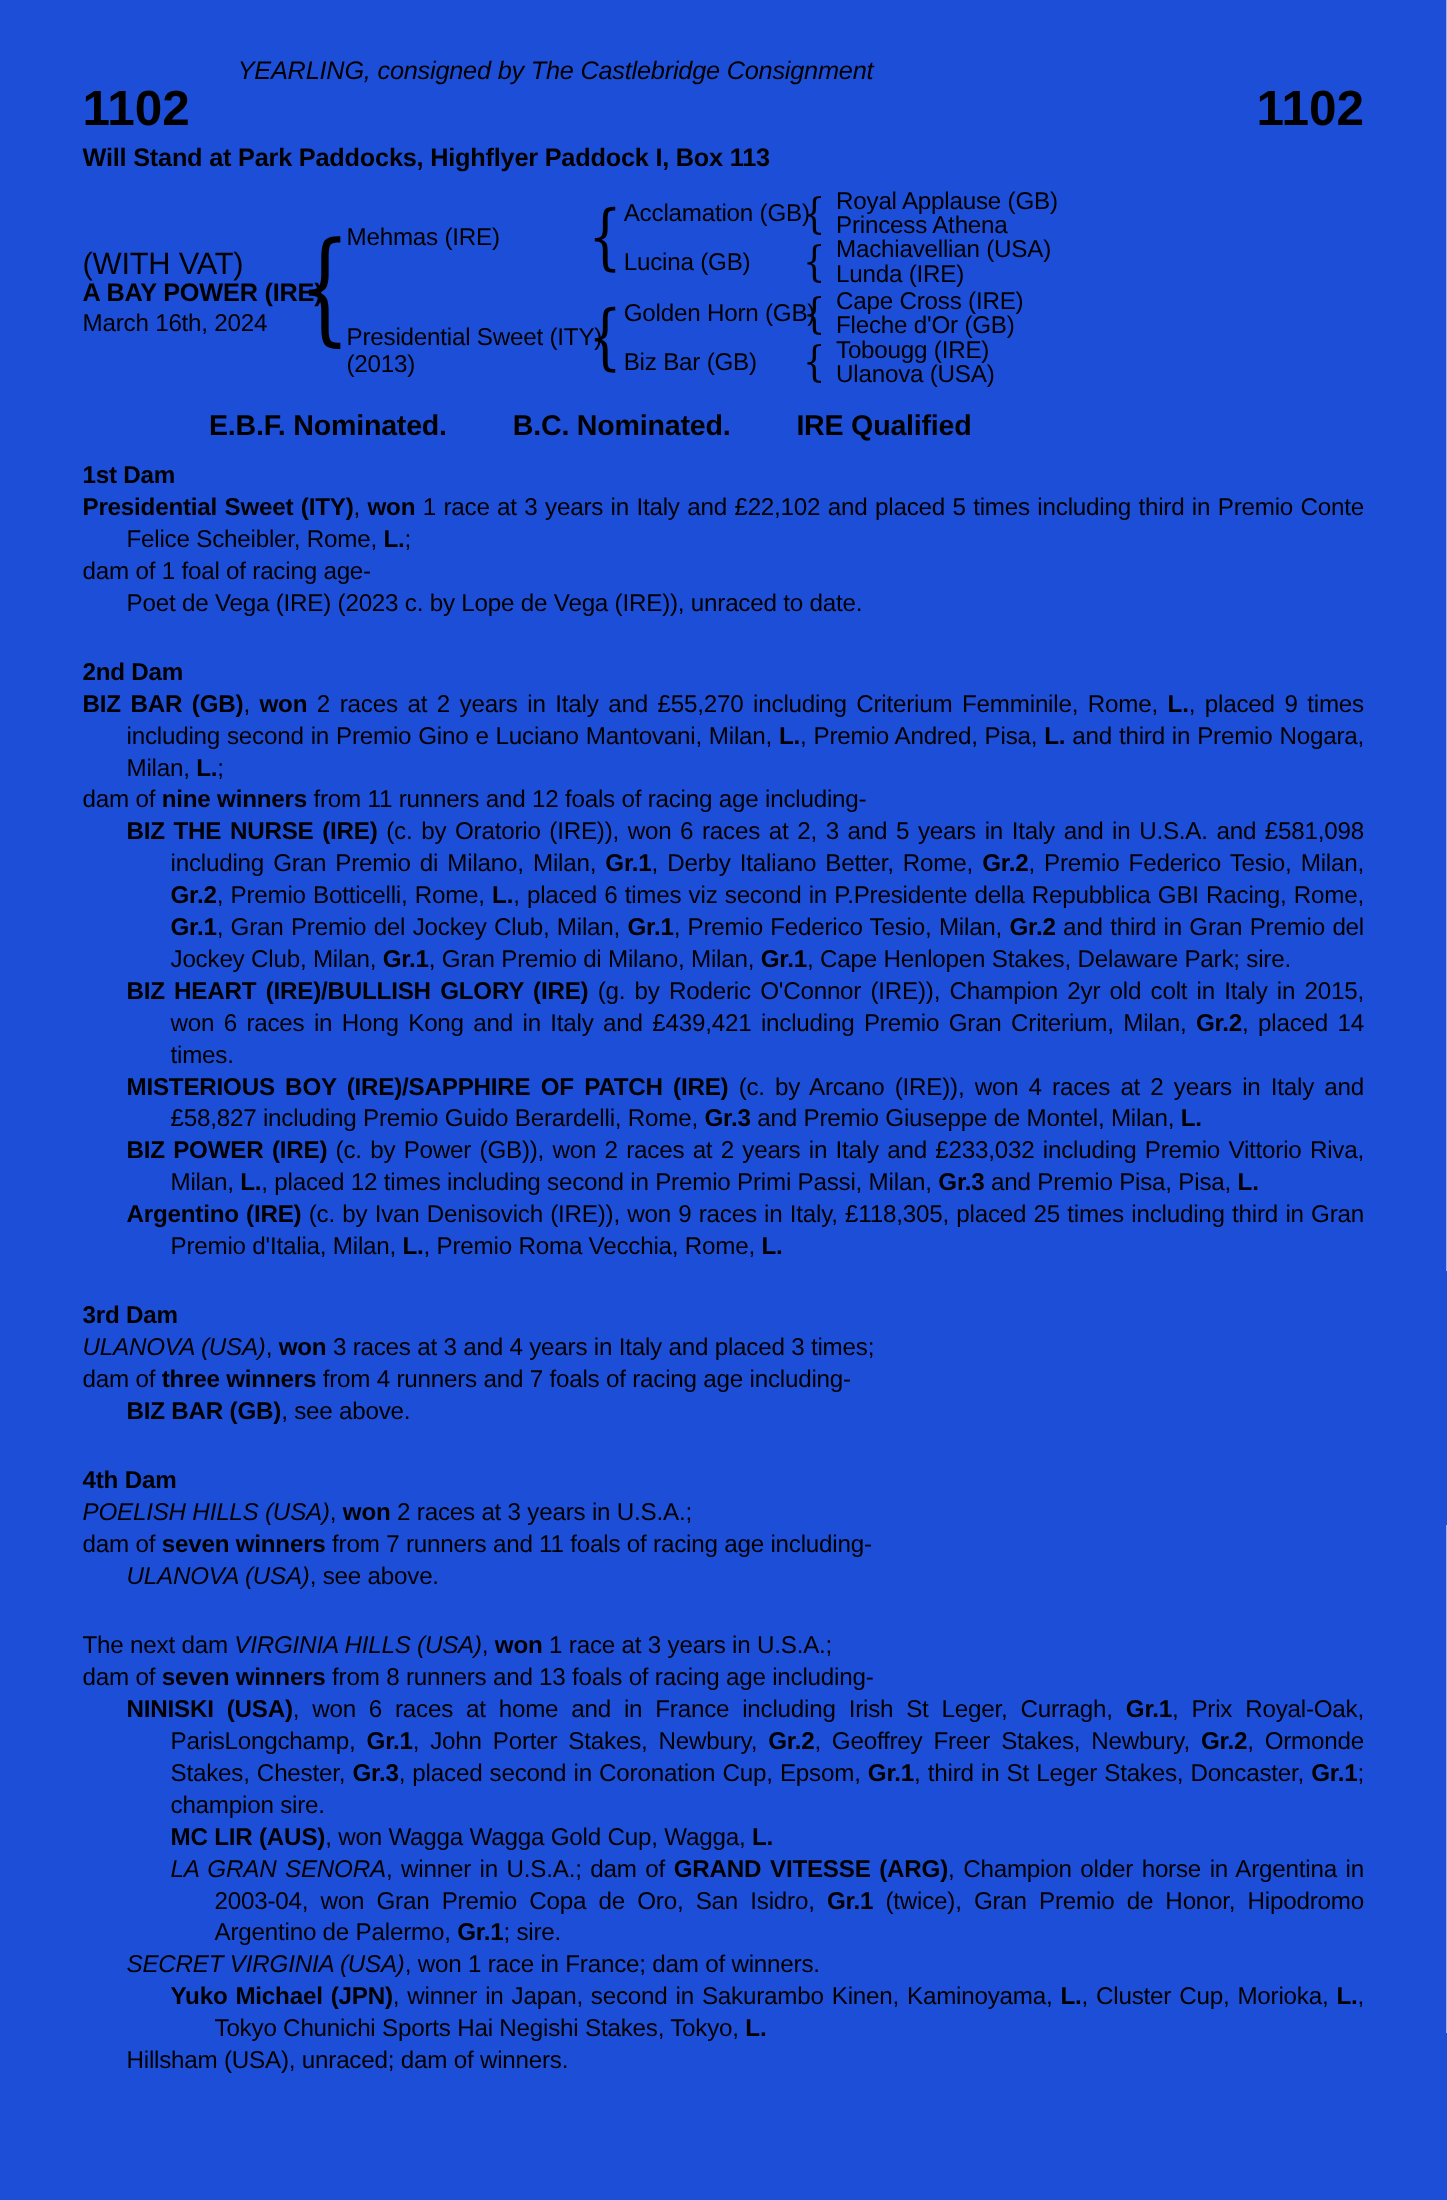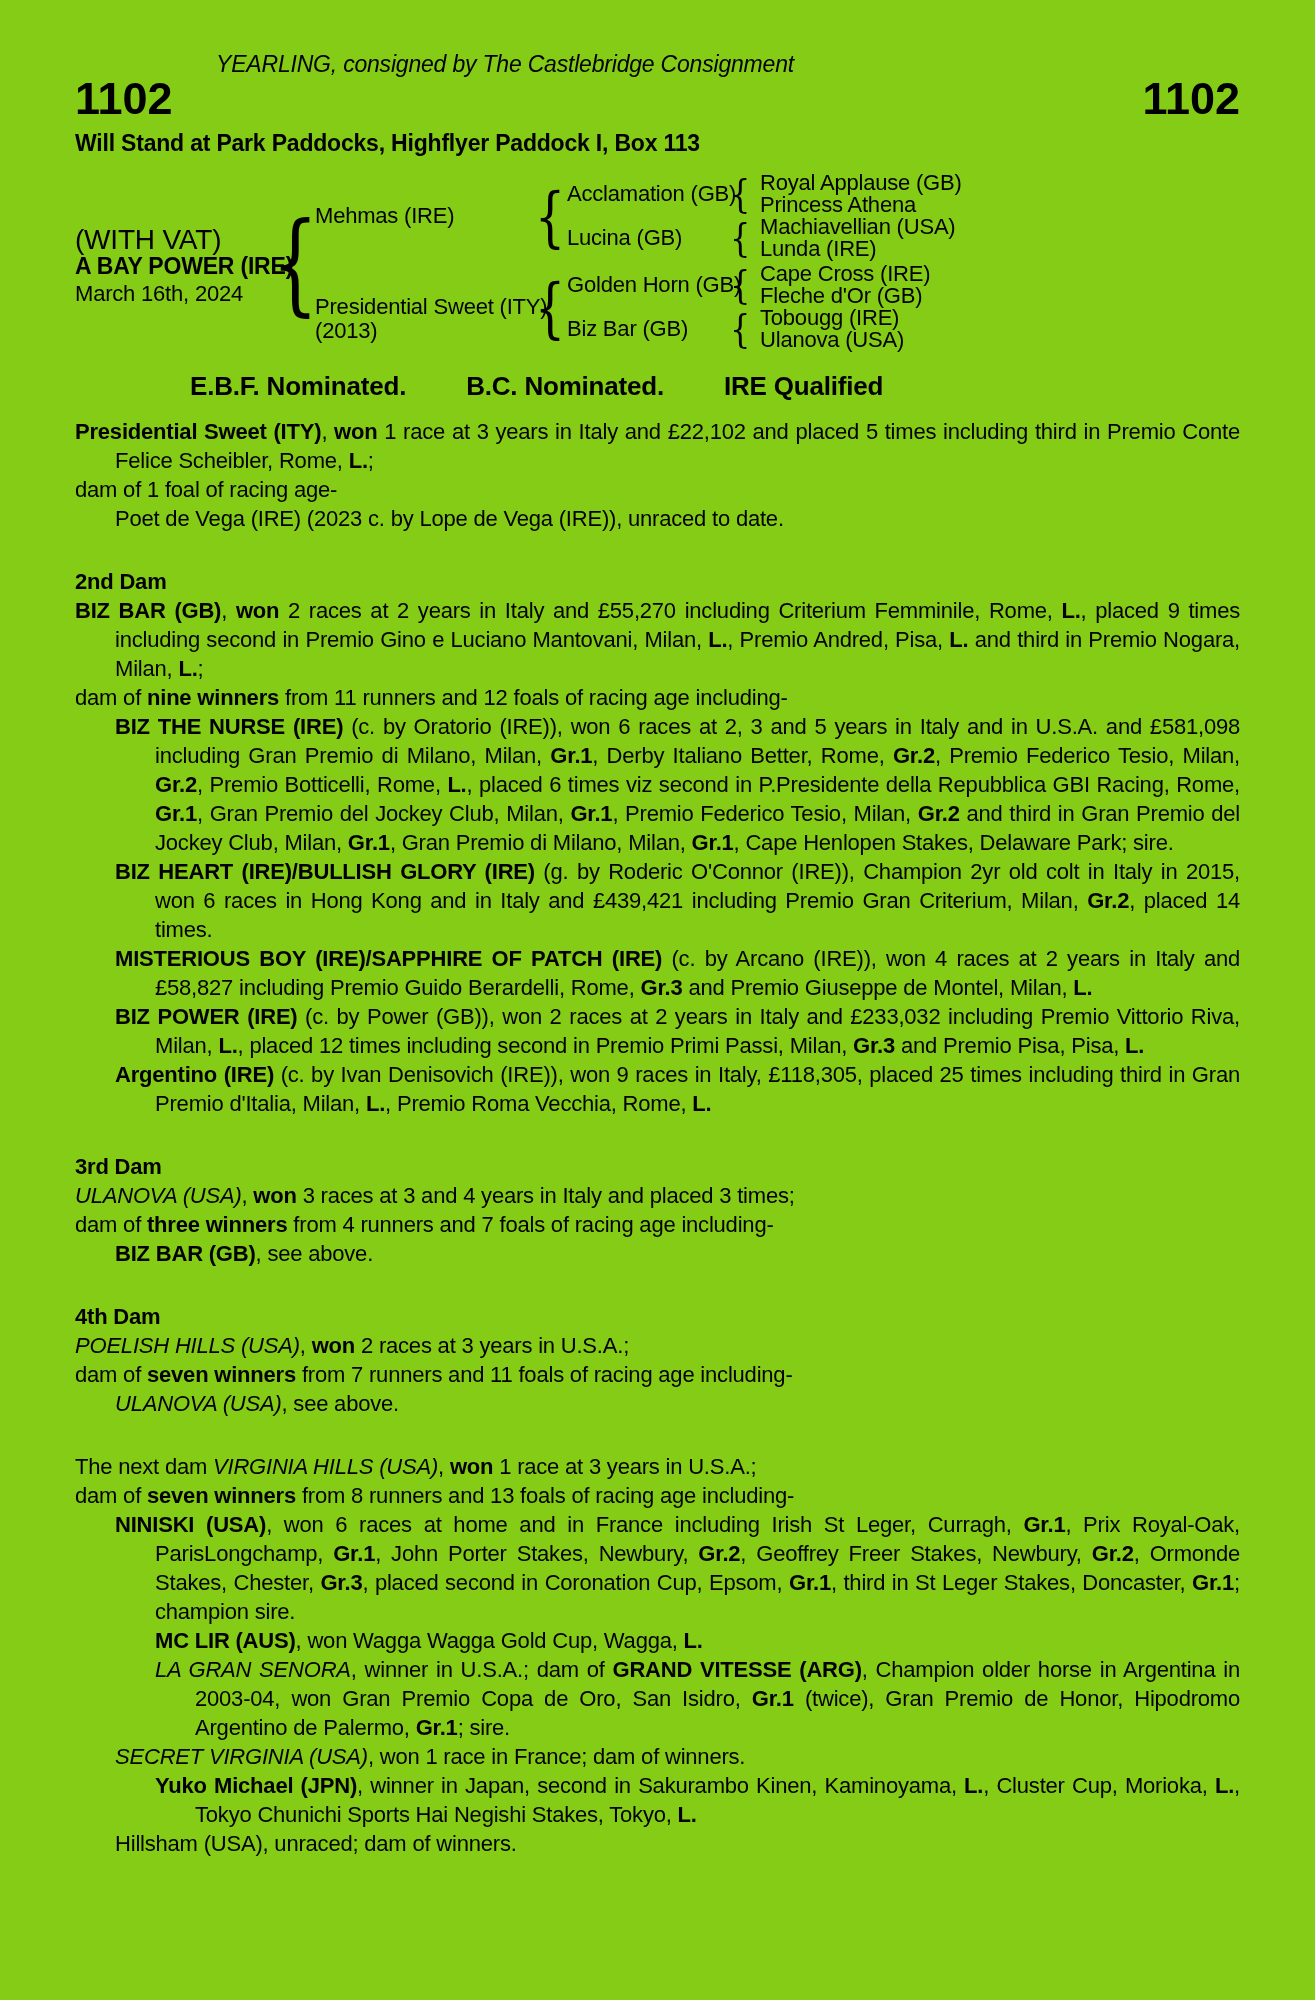--- a/index.html
+++ b/index.html
@@ -1,21 +1,21 @@
 <!DOCTYPE html>
 <html><head>
 <meta charset="utf-8">
 <style>
   html,body{margin:0;padding:0;background:#ffffff;color:#000;}
   .page{
     width:1315px;height:2000px;box-sizing:border-box;
     padding:50px 75px 0 75px;
     font-family:"Liberation Sans", sans-serif;
     font-size:22px;line-height:29px;letter-spacing:-0.2px;
-    background:#84cc16;position:relative;overflow:hidden;
+    background:#1d4ed8;position:relative;overflow:hidden;
   }
   .consignor{width:860px;text-align:center;font-style:italic;font-size:23px;}
   .lot-row{display:flex;justify-content:space-between;align-items:flex-start;margin-top:0px;}
   .lot-number{font-weight:700;font-size:45px;line-height:40px;letter-spacing:0;}
   .stand-line{font-weight:700;font-size:23px;margin-top:10px;}
   
   .ped{position:relative;height:188px;margin-top:12px;}
   .ped .txt{position:absolute;white-space:nowrap;line-height:22px;font-size:22px;}
   .ped-info{position:absolute;left:0;top:56px;line-height:27px;}
   .ped-info .vat{font-size:28px;}
@@ -92,20 +92,21 @@
   </div>
 
   <div class="noms">
     <span>E.B.F. Nominated.</span>
     <span>B.C. Nominated.</span>
     <span>IRE Qualified</span>
   </div>
 
   <div class="sections" id="sections">
       <section class="dam-section">
+        <div class="sec-heading">1st Dam</div>
         <p class="para ind0"><span class="b">Presidential Sweet (ITY)</span><span>, </span><span class="b">won</span><span> 1 race at 3 years in Italy and £22,102 and placed 5 times including third in Premio Conte Felice Scheibler, Rome, </span><span class="b">L.</span><span>;</span></p>
         <p class="para ind0"><span>dam of 1 foal of racing age-</span></p>
         <p class="para ind1"><span>Poet de Vega (IRE) (2023 c. by Lope de Vega (IRE)), unraced to date.</span></p>
       </section>
       <section class="dam-section">
         <div class="sec-heading">2nd Dam</div>
         <p class="para ind0"><span class="b">BIZ BAR (GB)</span><span>, </span><span class="b">won</span><span> 2 races at 2 years in Italy and £55,270 including Criterium Femminile, Rome, </span><span class="b">L.</span><span>, placed 9 times including second in Premio Gino e Luciano Mantovani, Milan, </span><span class="b">L.</span><span>, Premio Andred, Pisa, </span><span class="b">L.</span><span> and third in Premio Nogara, Milan, </span><span class="b">L.</span><span>;</span></p>
         <p class="para ind0"><span>dam of </span><span class="b">nine winners</span><span> from 11 runners and 12 foals of racing age including-</span></p>
         <p class="para ind1"><span class="b">BIZ THE NURSE (IRE)</span><span> (c. by Oratorio (IRE)), won 6 races at 2, 3 and 5 years in Italy and in U.S.A. and £581,098 including Gran Premio di Milano, Milan, </span><span class="b">Gr.1</span><span>, Derby Italiano Better, Rome, </span><span class="b">Gr.2</span><span>, Premio Federico Tesio, Milan, </span><span class="b">Gr.2</span><span>, Premio Botticelli, Rome, </span><span class="b">L.</span><span>, placed 6 times viz second in P.Presidente della Repubblica GBI Racing, Rome, </span><span class="b">Gr.1</span><span>, Gran Premio del Jockey Club, Milan, </span><span class="b">Gr.1</span><span>, Premio Federico Tesio, Milan, </span><span class="b">Gr.2</span><span> and third in Gran Premio del Jockey Club, Milan, </span><span class="b">Gr.1</span><span>, Gran Premio di Milano, Milan, </span><span class="b">Gr.1</span><span>, Cape Henlopen Stakes, Delaware Park; sire.</span></p>
         <p class="para ind1"><span class="b">BIZ HEART (IRE)/BULLISH GLORY (IRE)</span><span> (g. by Roderic O'Connor (IRE)), Champion 2yr old colt in Italy in 2015, won 6 races in Hong Kong and in Italy and £439,421 including Premio Gran Criterium, Milan, </span><span class="b">Gr.2</span><span>, placed 14 times.</span></p>

